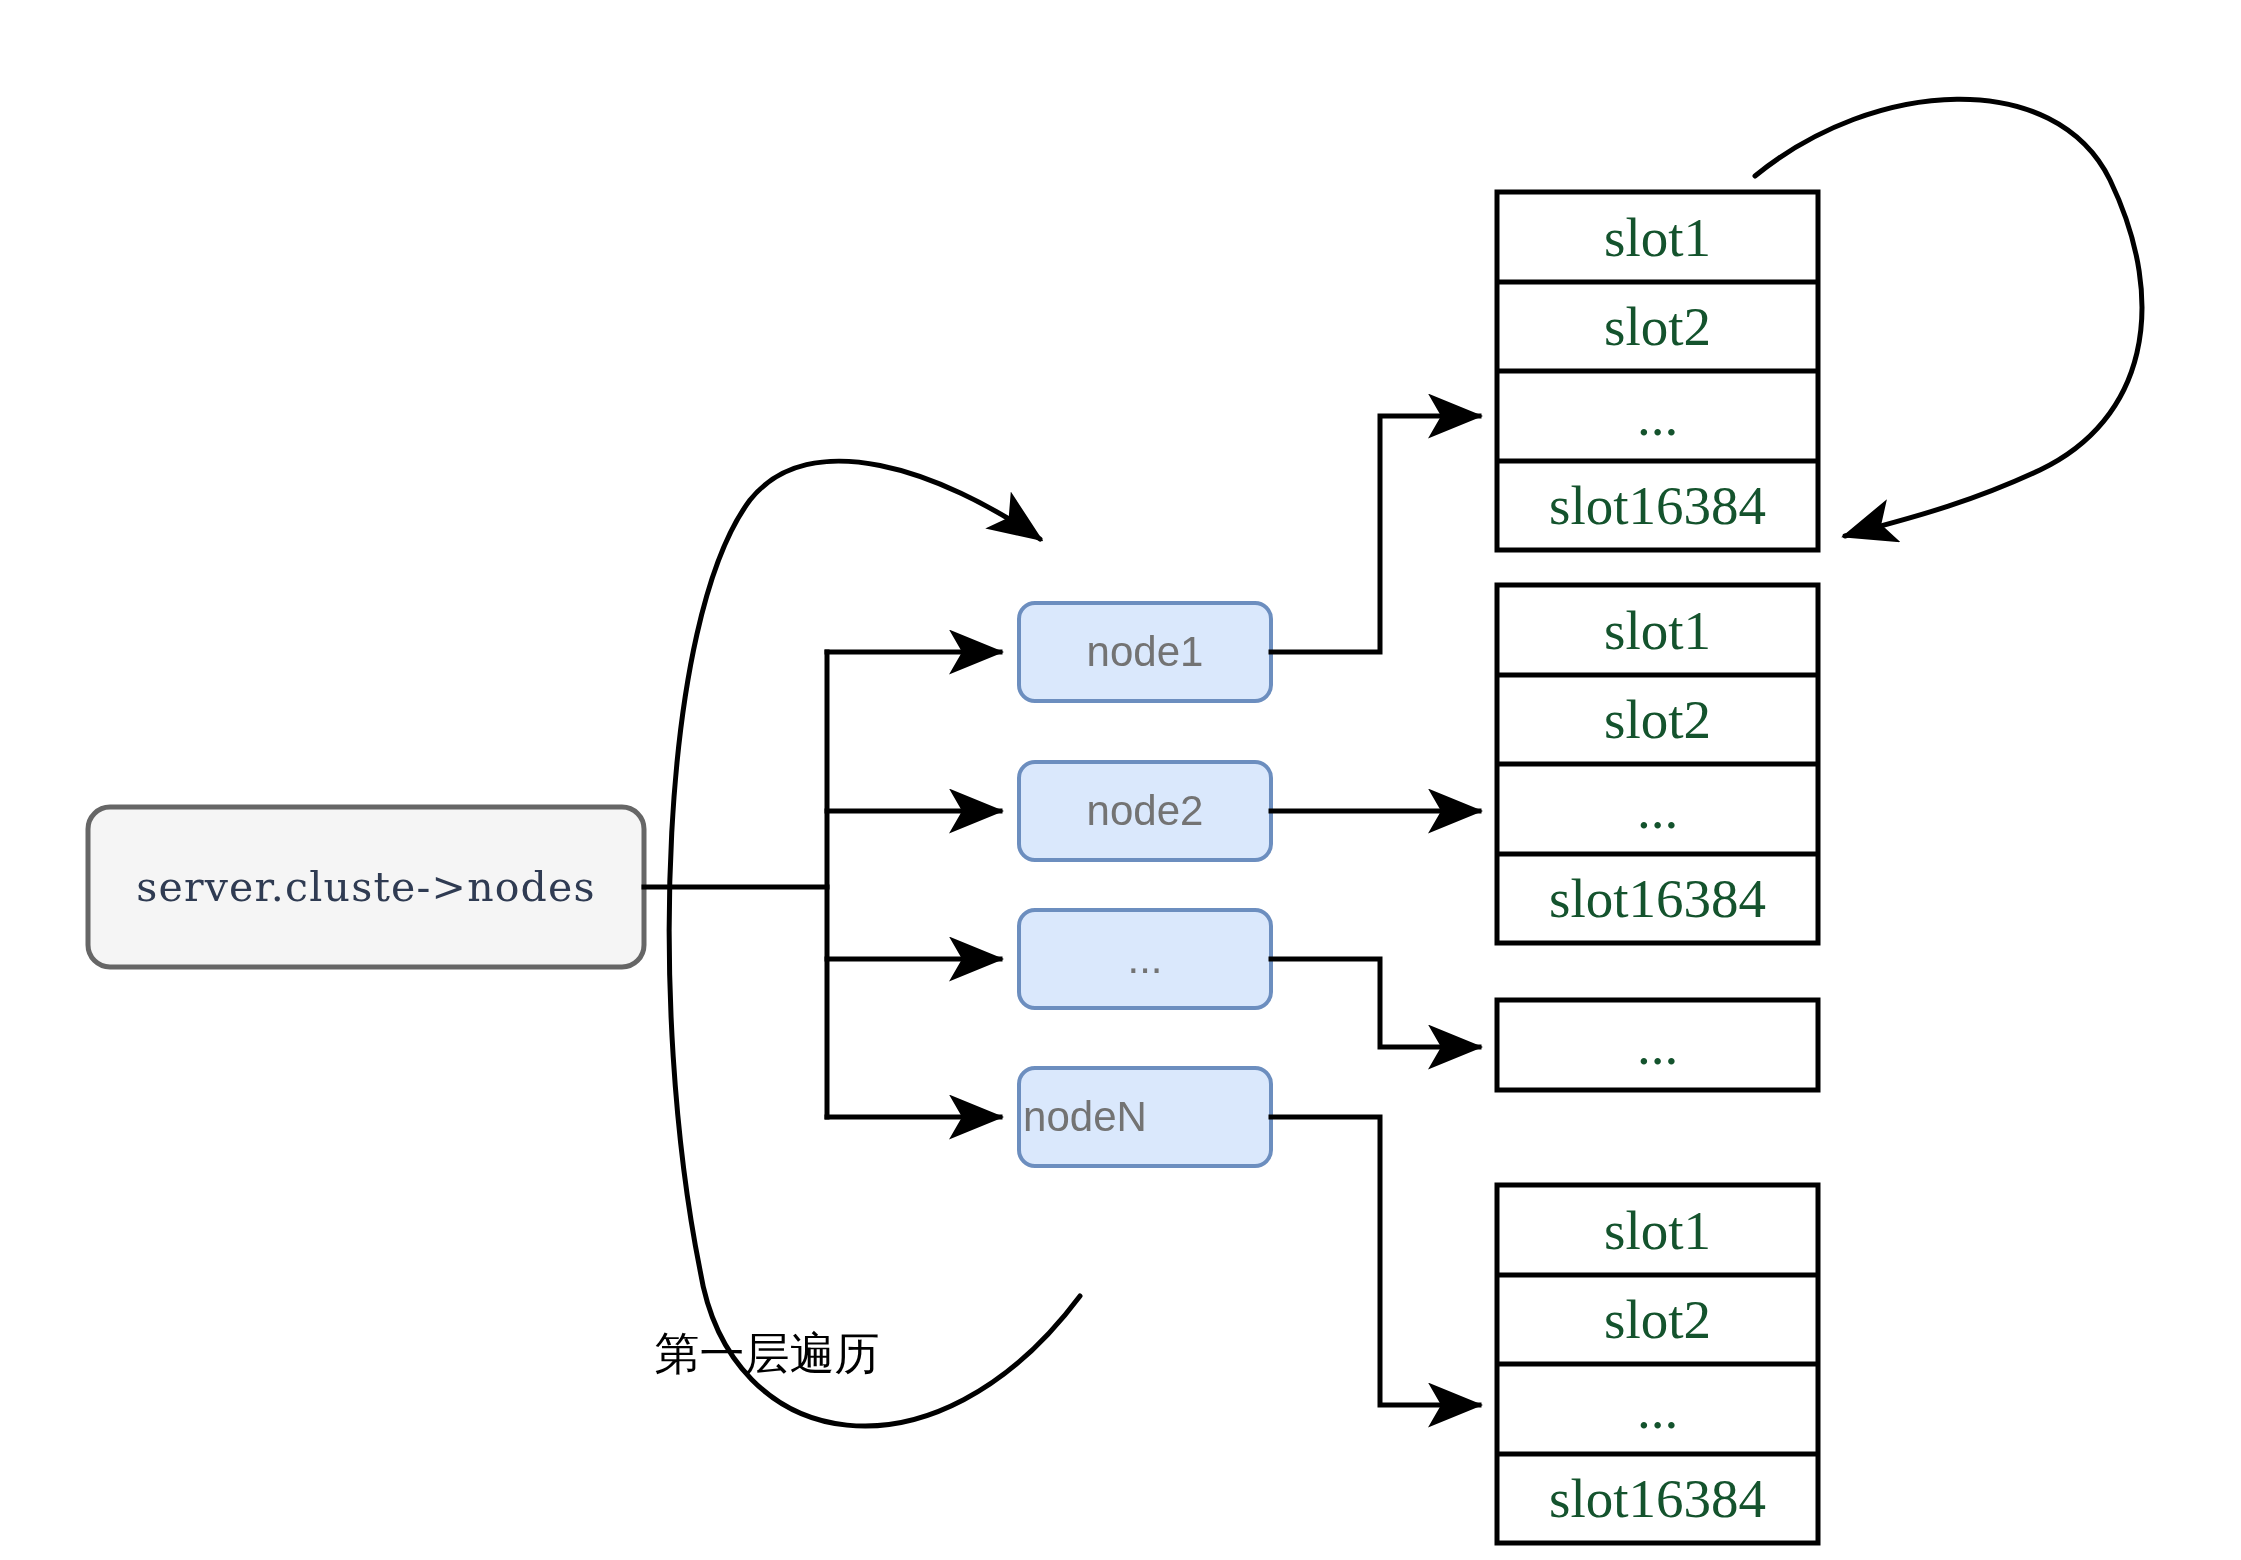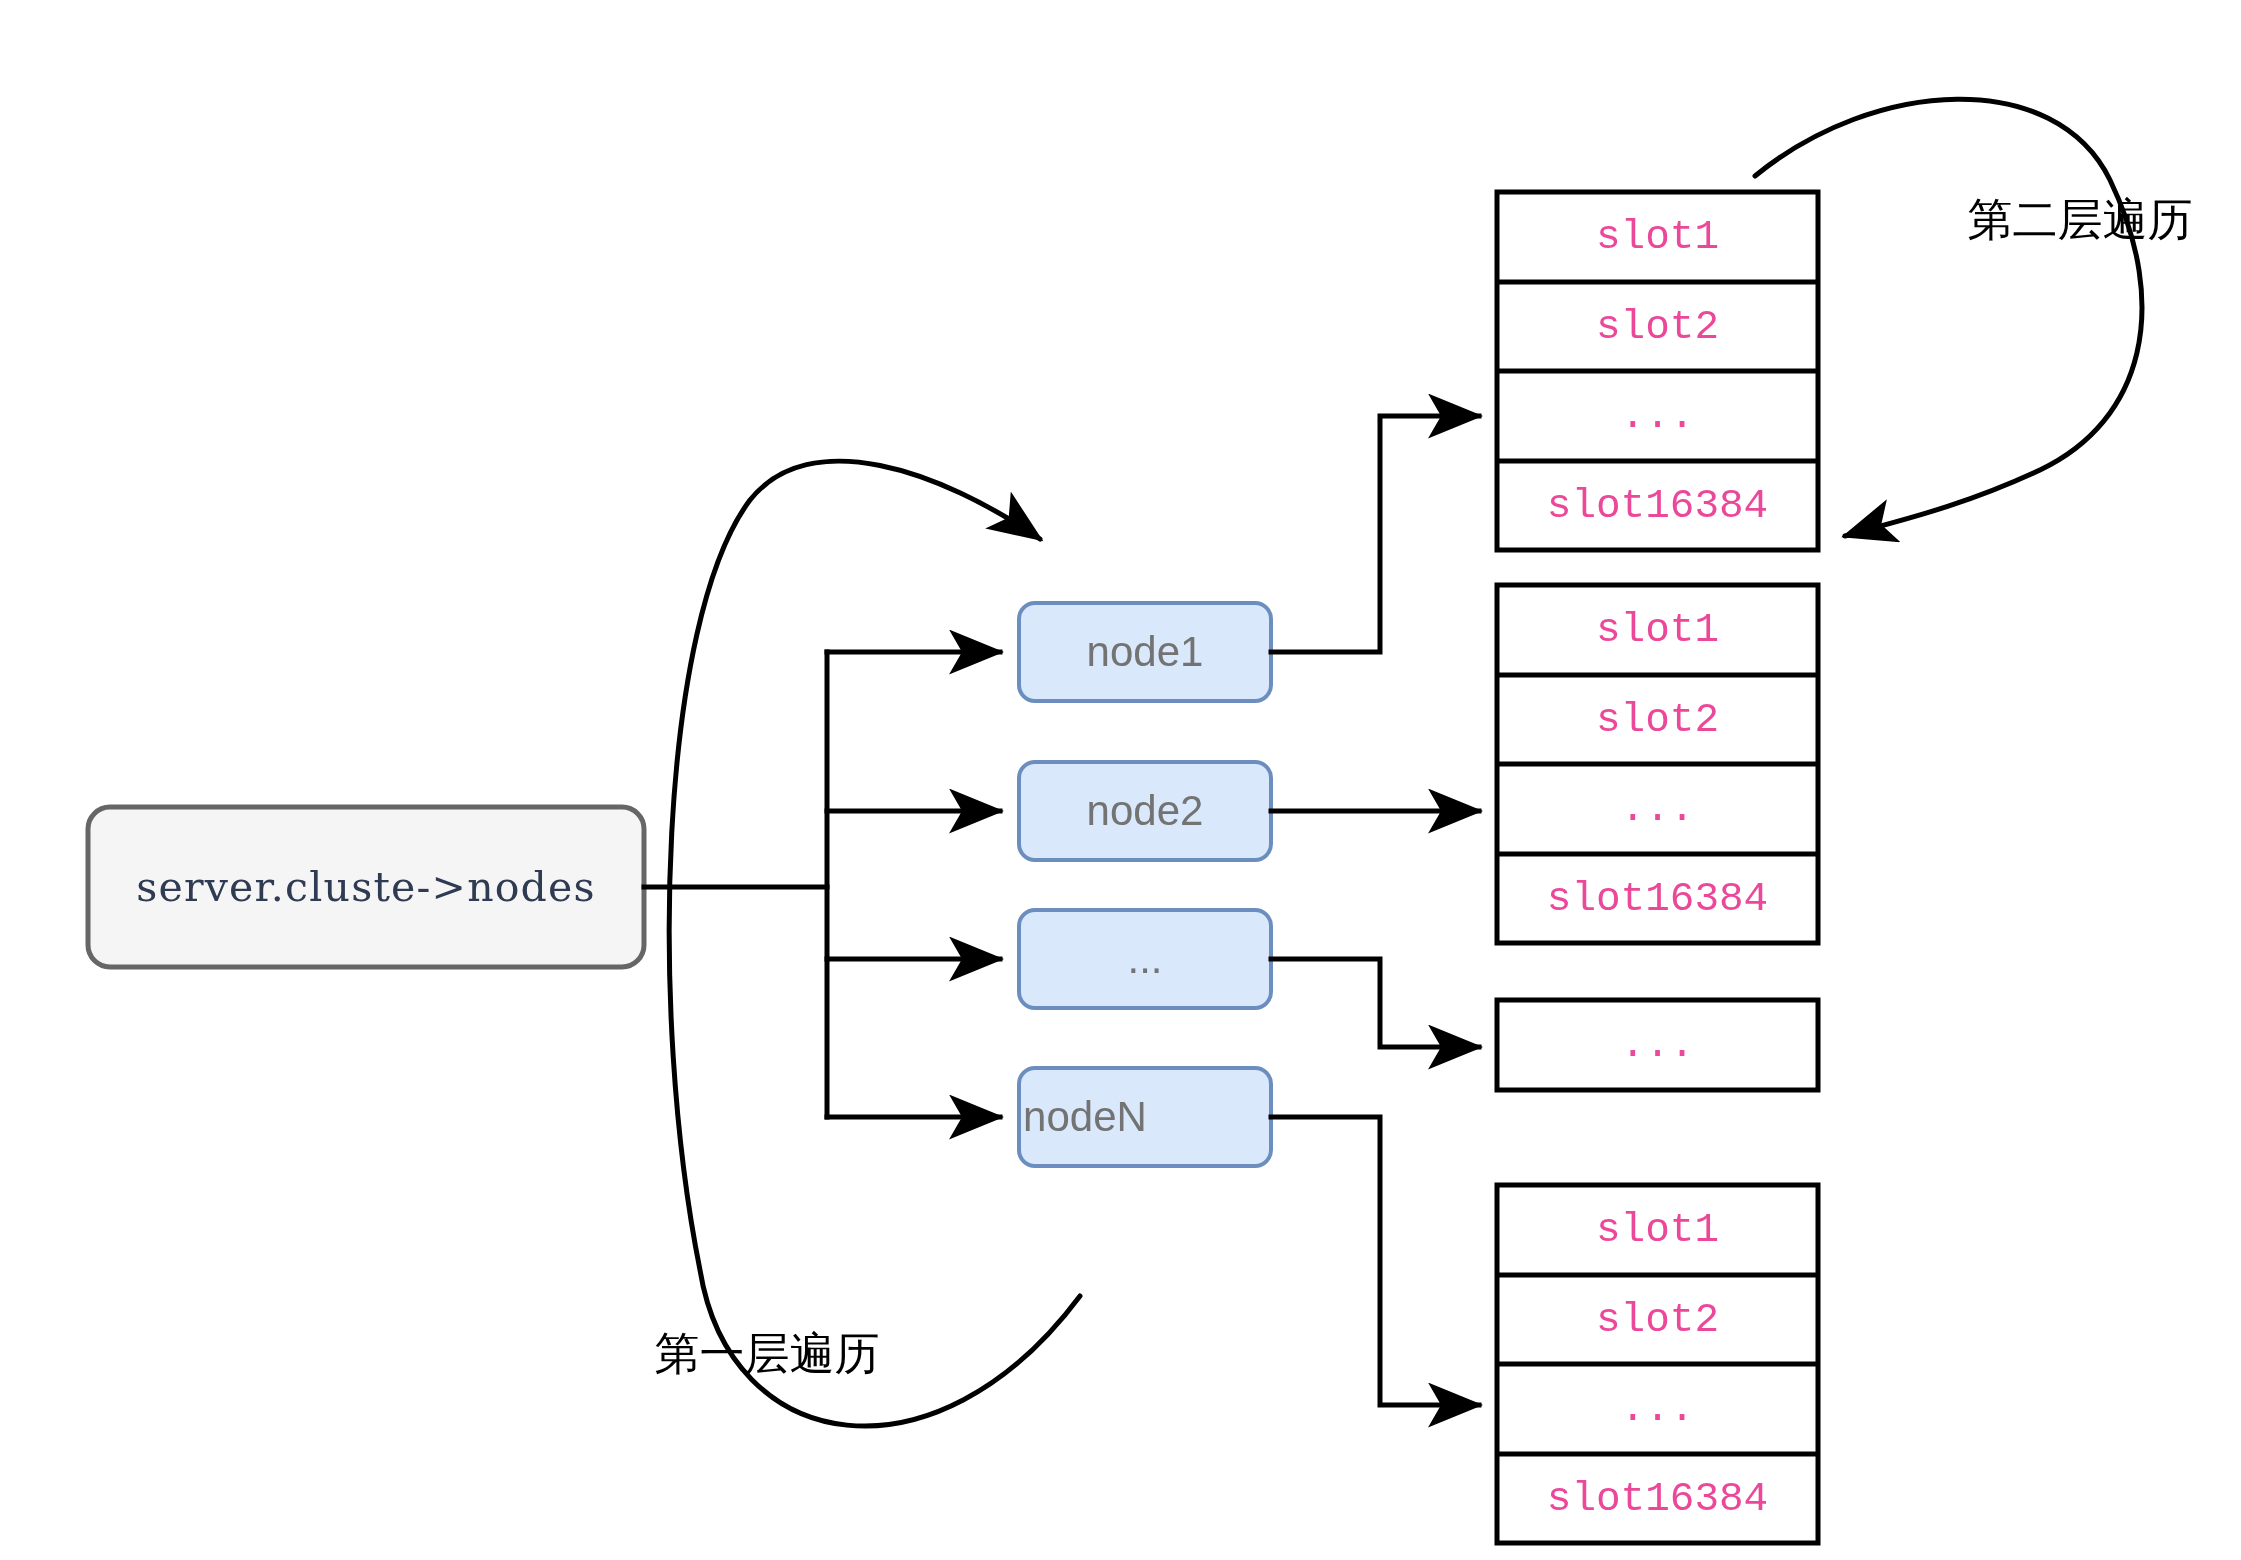--- a/index.html
+++ b/index.html
@@ -41,23 +41,23 @@
     color: #2f3b52;
   }
 
   .node-label {
     font-family: "Liberation Sans", "DejaVu Sans", sans-serif;
     font-size: 42px;
     color: #737373;
   }
 
   .slot-label {
-    font-family: Liberation Mono, monospace;
-    font-size: 41px;
-    color: #ec4899;
+    font-family: Liberation Serif, serif;
+    font-size: 55px;
+    color: #14532d;
   }
 
   .annot-label {
     font-family: "DejaVu Sans", "Liberation Sans", sans-serif;
     font-size: 45px;
     color: #000000;
   }
 
   .centered {
     text-align: center;
@@ -159,15 +159,14 @@
   <div class="lbl slot-label centered" style="left:1497px; top:854px; width:321px; height:89px;">slot16384</div>
 
   <div class="lbl slot-label centered" style="left:1497px; top:1000px; width:321px; height:90px;">...</div>
 
   <div class="lbl slot-label centered" style="left:1497px; top:1185px; width:321px; height:90px;">slot1</div>
   <div class="lbl slot-label centered" style="left:1497px; top:1275px; width:321px; height:89px;">slot2</div>
   <div class="lbl slot-label centered" style="left:1497px; top:1364px; width:321px; height:90px;">...</div>
   <div class="lbl slot-label centered" style="left:1497px; top:1454px; width:321px; height:89px;">slot16384</div>
 
   <div class="lbl annot-label centered" style="left:627px; top:1300px; width:280px; height:60px;margin-top:24px;">第一层遍历</div>
-  <div class="lbl annot-label centered" style="left:1955px; top:190px; width:250px; height:60px;">第二层遍历</div>
 
 </div>
 
 </body></html>

